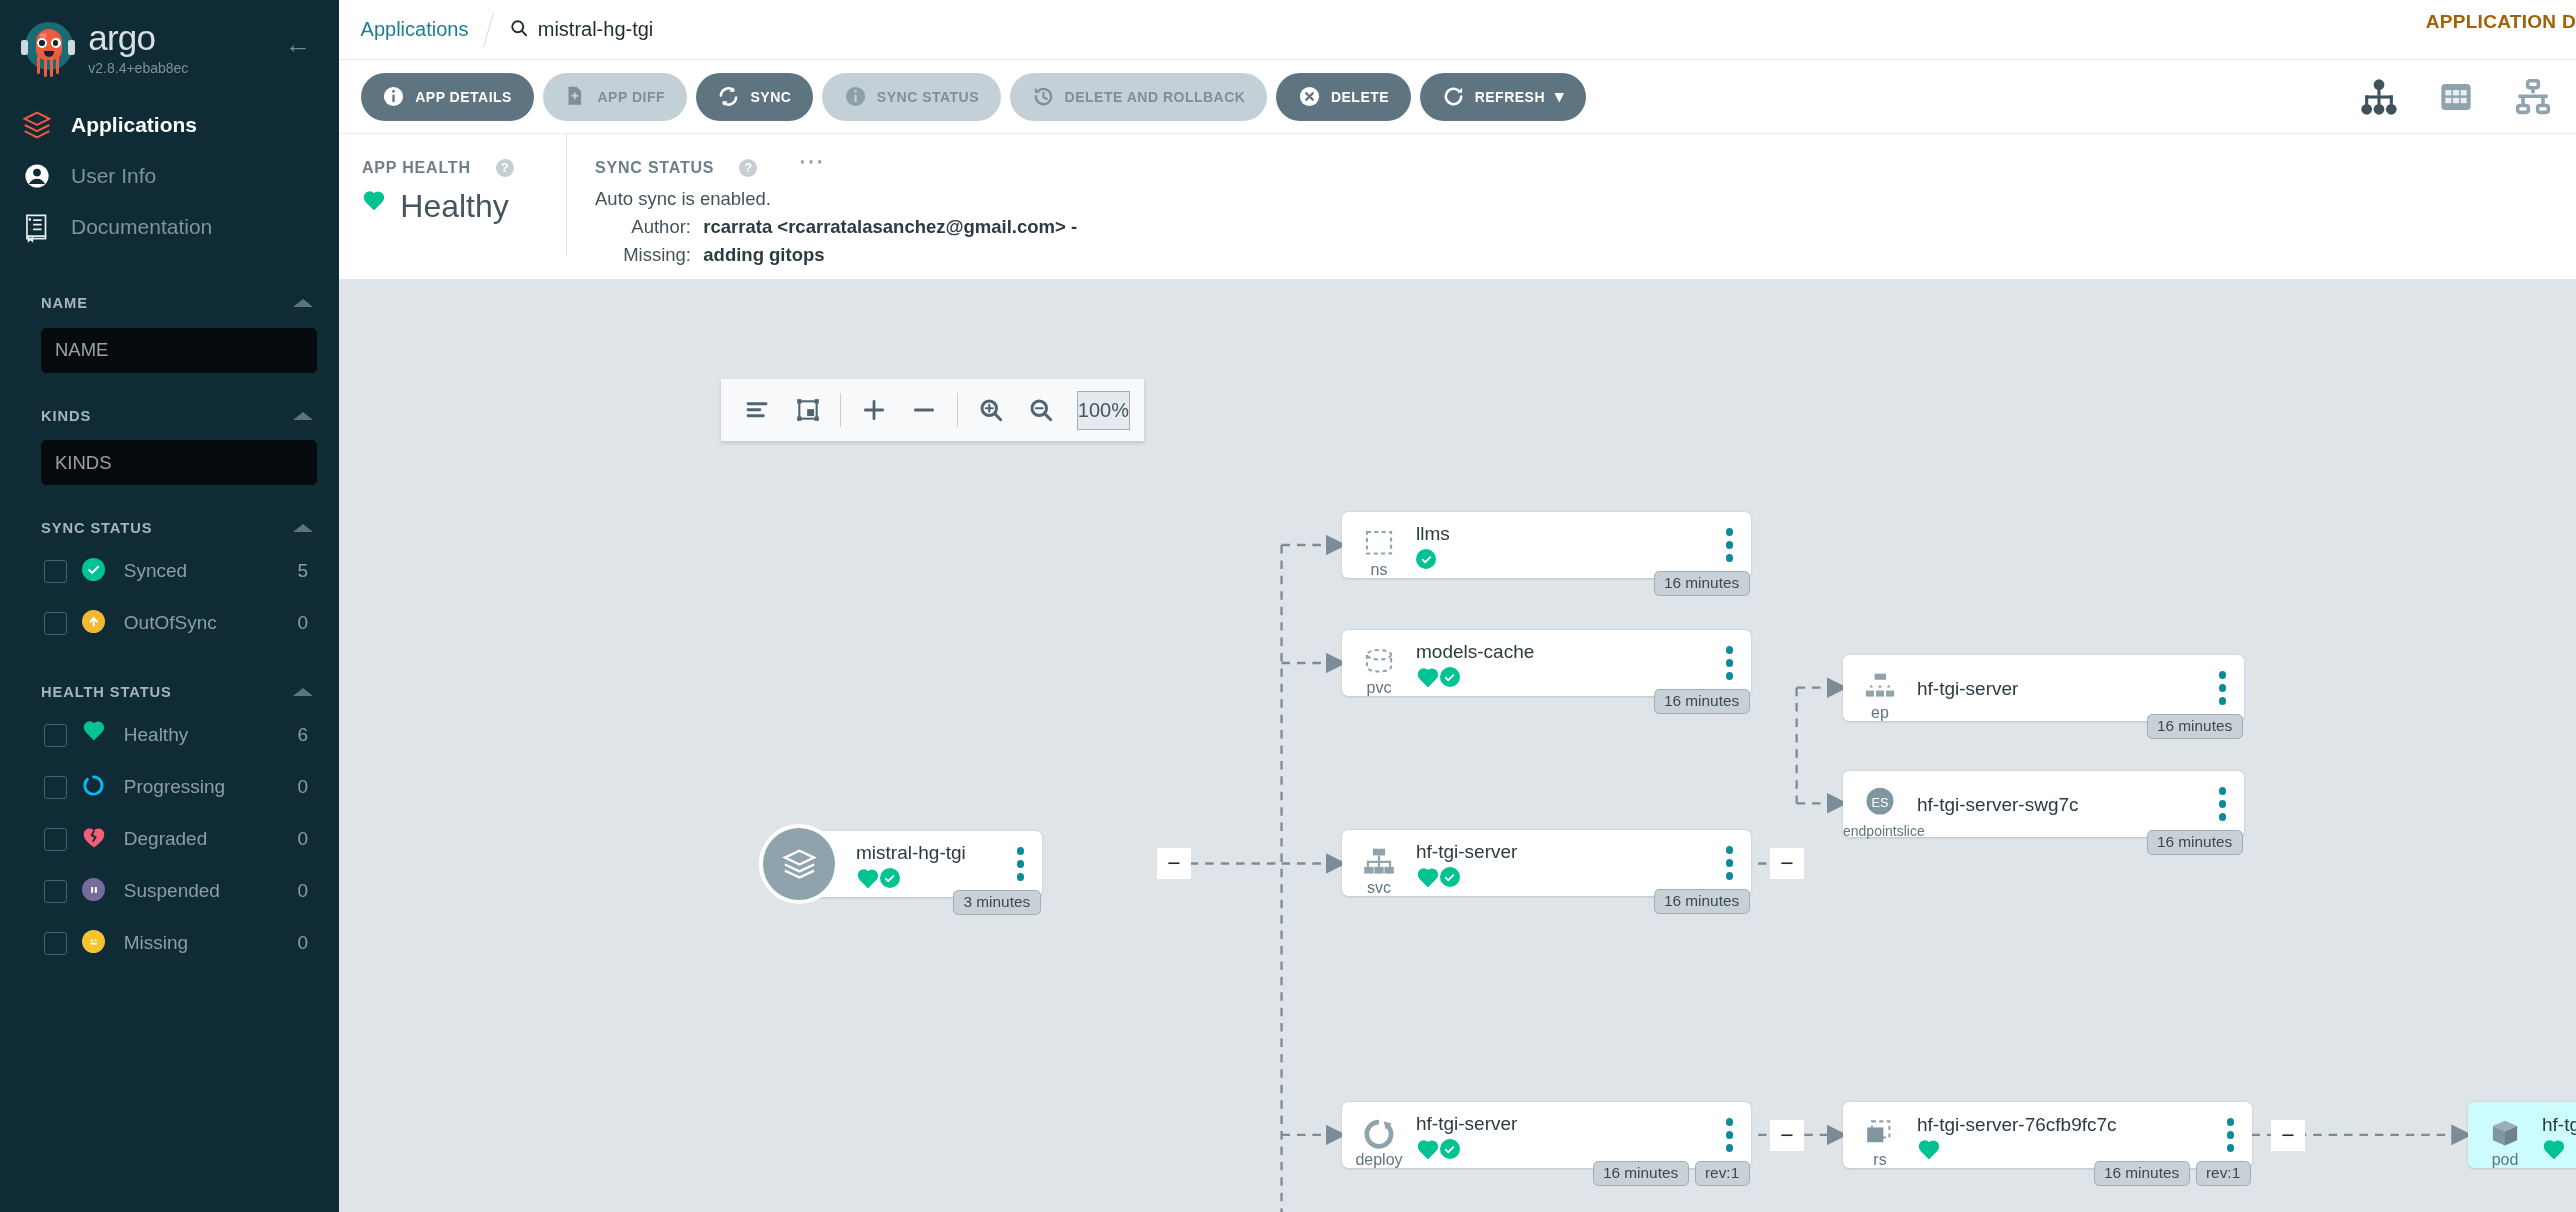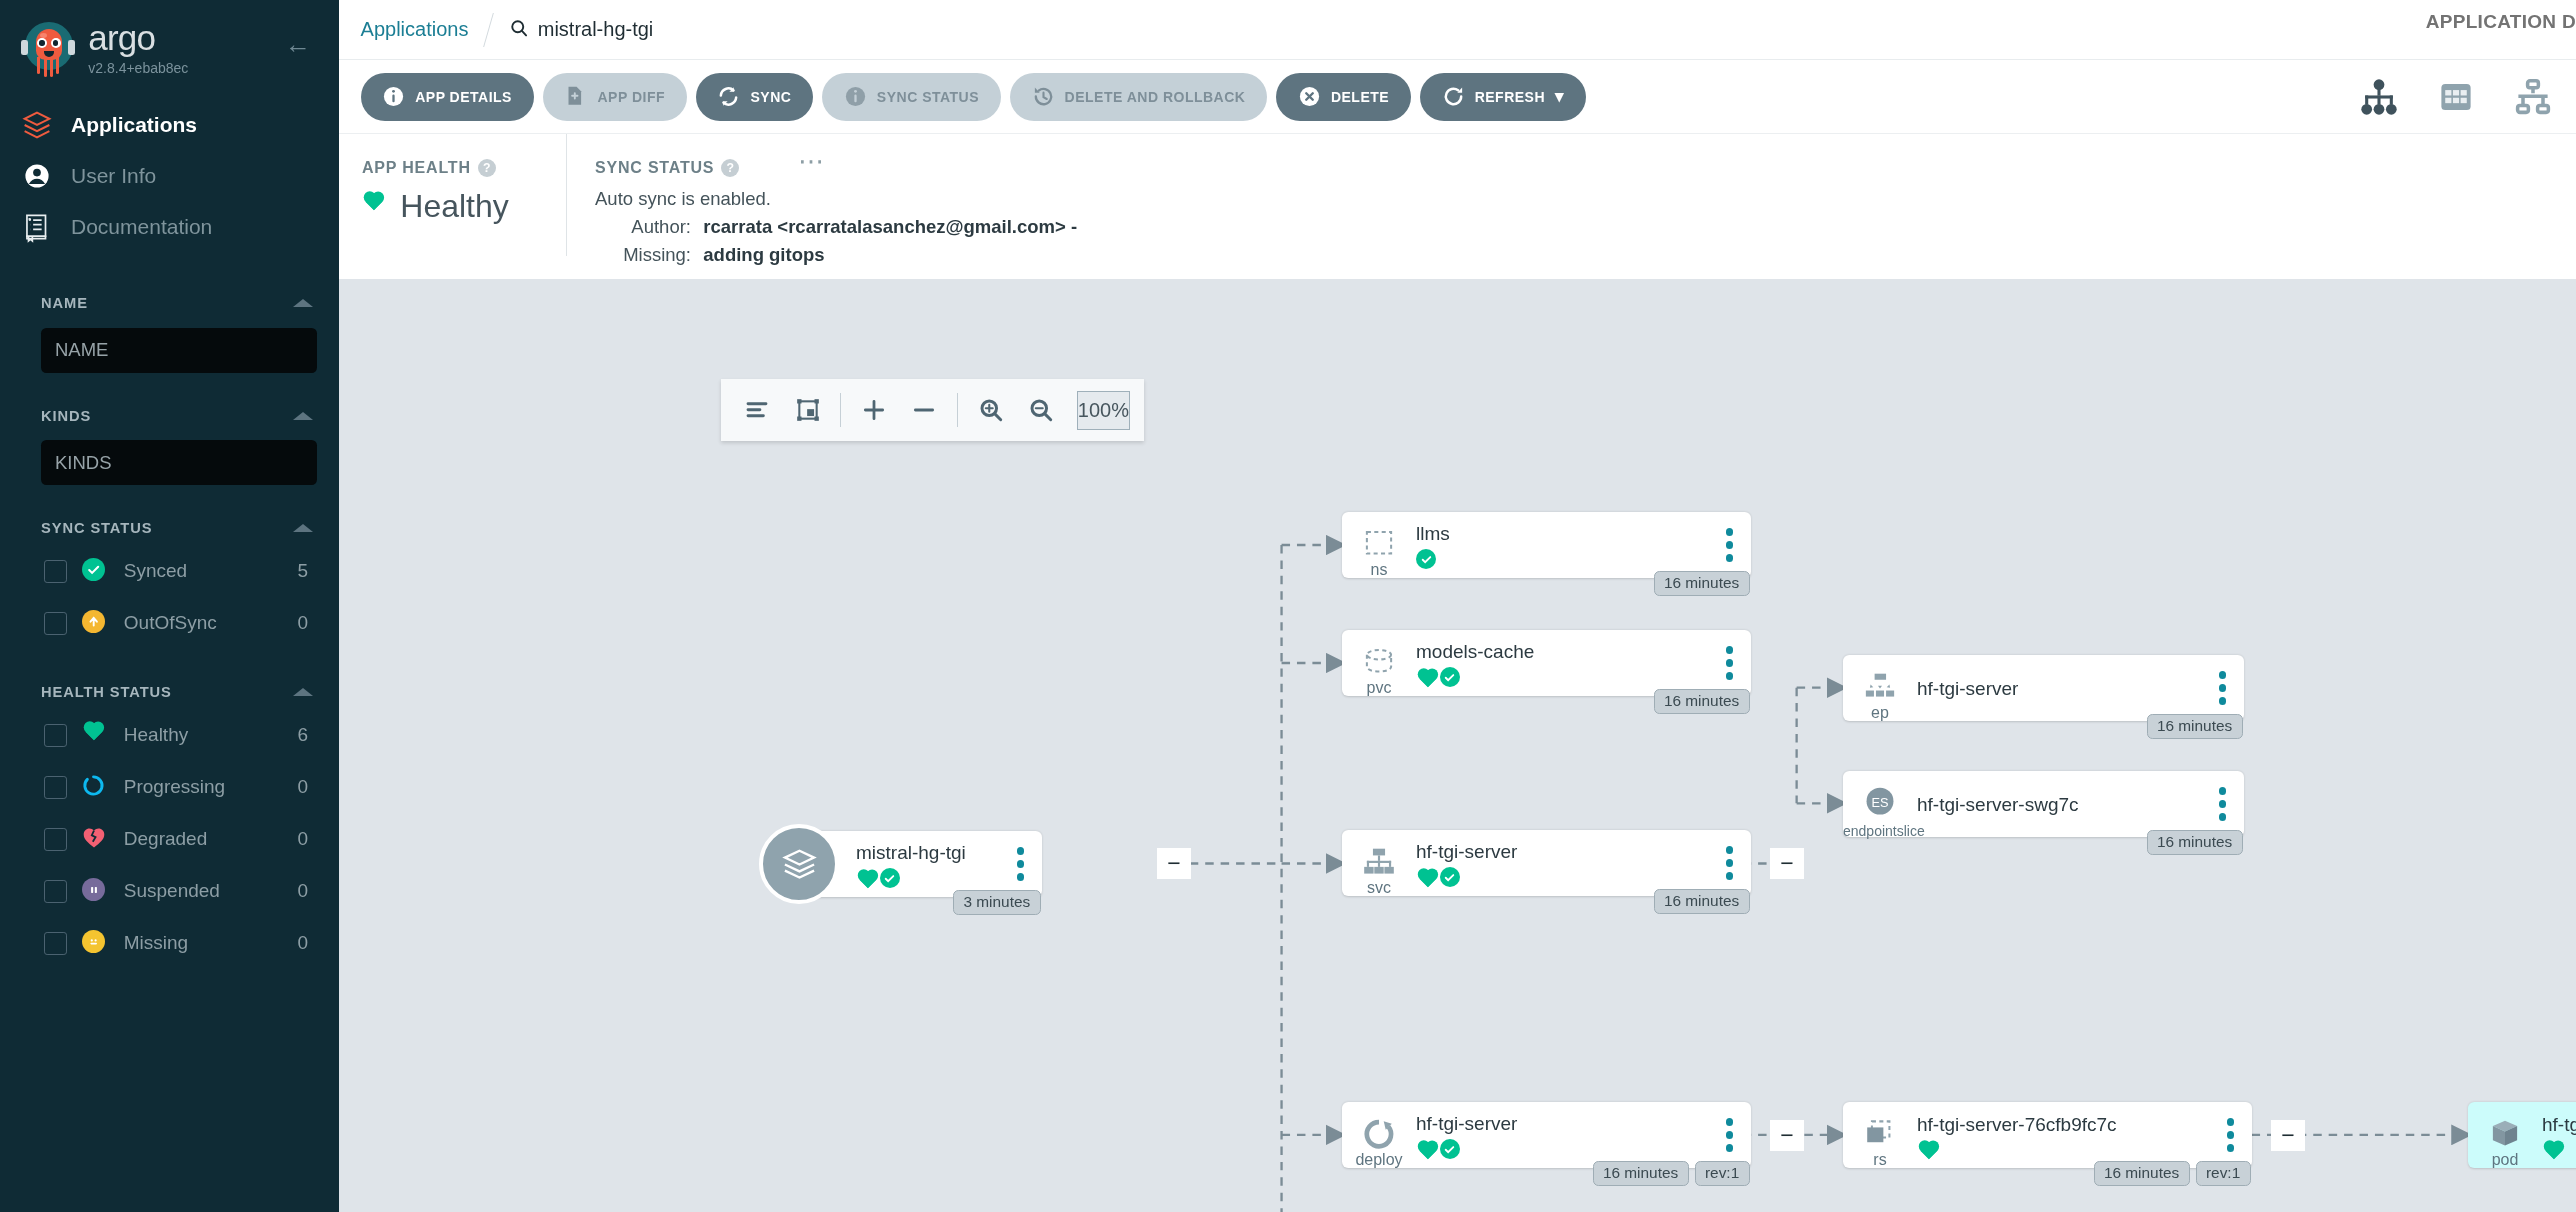--- a/index.html
+++ b/index.html
@@ -132,21 +132,21 @@
   }
   .crumb-link { font-size: 20px; color: #1b7e94; cursor: pointer; }
   .crumb-sep {
     width: 0.8px; height: 34px; background: #d3dade; margin: 0 20px;
     transform: skewX(-16deg);
   }
   .crumb-cur { display: flex; align-items: center; gap: 8.5px; }
   .crumb-cur-text { font-size: 20px; color: #1f2d33; }
   .app-details-link {
     position: absolute; right: 0; top: 10.8px;
-    font-size: 19px; letter-spacing: 0.3px; color: #737373;
+    font-size: 19px; letter-spacing: 0.3px; color: #a16207;
     font-weight: bold; white-space: nowrap; cursor: pointer;
   }
 
   .toolbar {
     height: 74px; border-top: 0.8px solid #e8ecee; background: #fff;
     display: flex; align-items: center; padding-left: 21.6px; gap: 9.3px;
     position: relative;
   }
   .tbtn {
     height: 48px; border-radius: 24px; display: flex; align-items: center;
@@ -164,21 +164,21 @@
   .vmode { width: 40px; height: 40px; cursor: pointer; }
 
   .statusbar {
     height: 147px; background: #fff; display: flex; align-items: flex-start;
     border-top: 0.8px solid #eceff1; position: relative;
   }
   .health-col {
     width: 228px; padding: 25px 0 0 23px; flex: 0 0 228px;
     border-right: 0.8px solid #dfe4e7; height: 122px;
   }
-  .sb-title { display: flex; align-items: center; gap: 7px; }
+  .sb-title { display: flex; align-items: center; gap: 25px; }
   .sb-title-text { font-size: 16px; font-weight: bold; color: #6d8088; letter-spacing: 0.8px; }
   .qmark {
     width: 18px; height: 18px; border-radius: 50%; background: #c5ced3;
     color: #fff; font-size: 12.3px; font-weight: bold;
     display: flex; align-items: center; justify-content: center;
   }
   .health-val { display: flex; align-items: center; gap: 9.3px; margin-top: 10.8px; }
   .health-word { font-size: 32px; color: #46555d; }
   .sync-col { padding: 25px 0 0 28px; flex: 1; position: relative; }
   .sync-line { font-size: 18.5px; color: #44535a; margin-top: 11px; }

